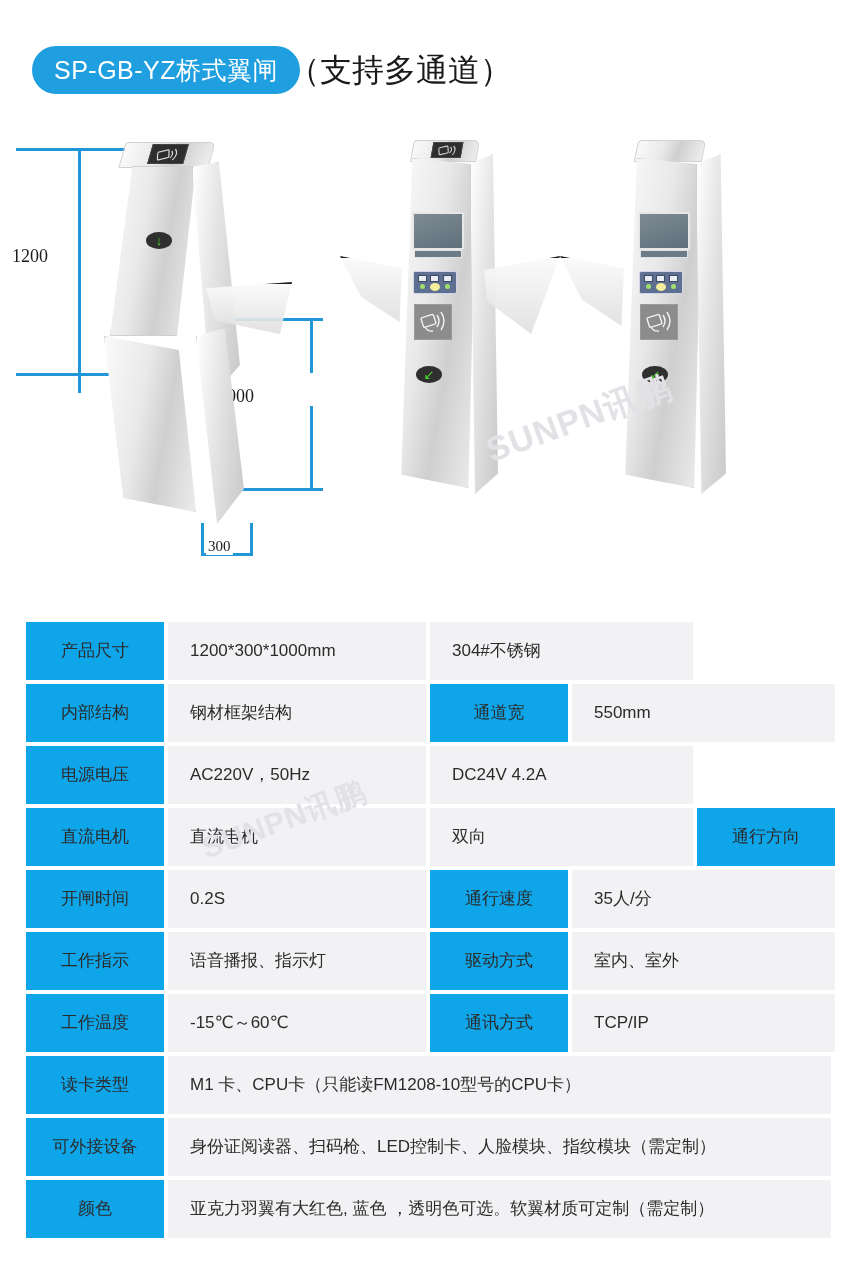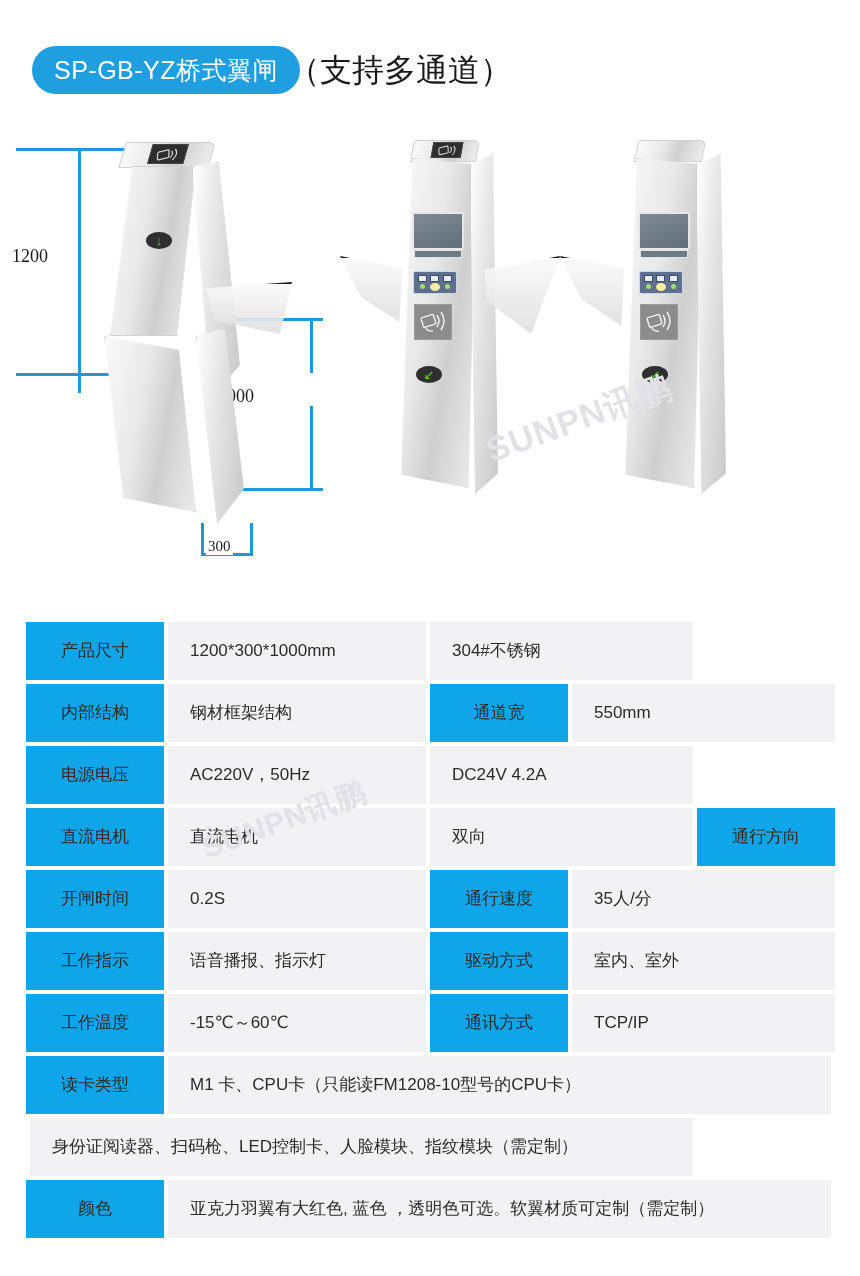--- a/index.html
+++ b/index.html
@@ -291,20 +291,21 @@
       <div class="cell value c-v1">-15℃～60℃</div>
       <div class="cell label c-l2">通讯方式</div>
       <div class="cell value c-v2">TCP/IP</div>
     </div>
 
     <div class="srow">
       <div class="cell label c-l1">读卡类型</div>
       <div class="cell value c-vfull">M1 卡、CPU卡（只能读FM1208-10型号的CPU卡）</div>
     </div>
     <div class="srow">
+      <div class="cell label c-l1">可外接设备</div>
       <div class="cell value c-vfull">身份证阅读器、扫码枪、LED控制卡、人脸模块、指纹模块（需定制）</div>
     </div>
     <div class="srow">
       <div class="cell label c-l1">颜色</div>
       <div class="cell value c-vfull">亚克力羽翼有大红色, 蓝色 ，透明色可选。软翼材质可定制（需定制）</div>
     </div>
 
     <div class="watermark" style="left:172px; top:178px; font-size:30px;">SUNPN讯鹏</div>
   </div>
 

